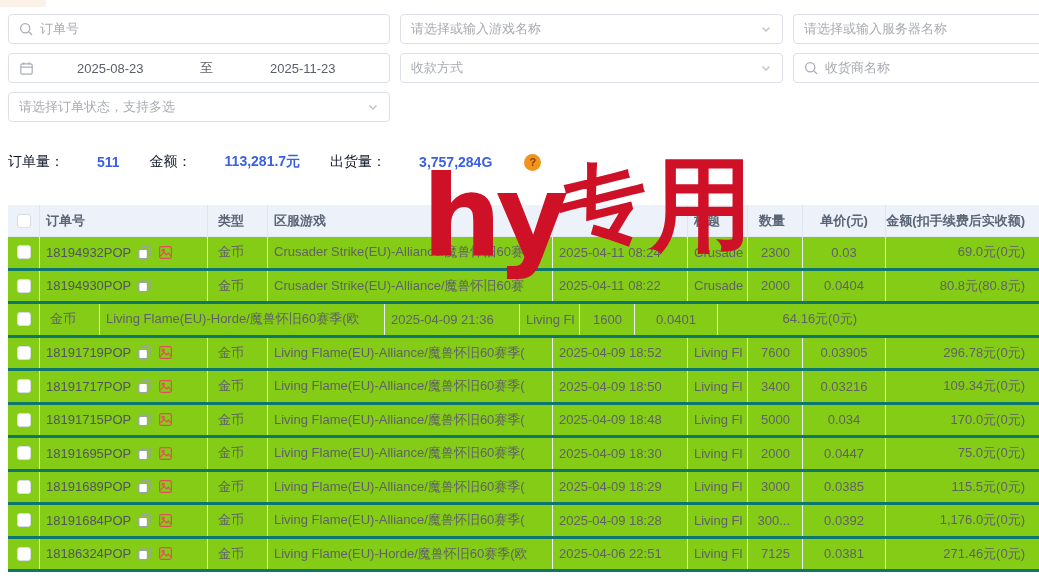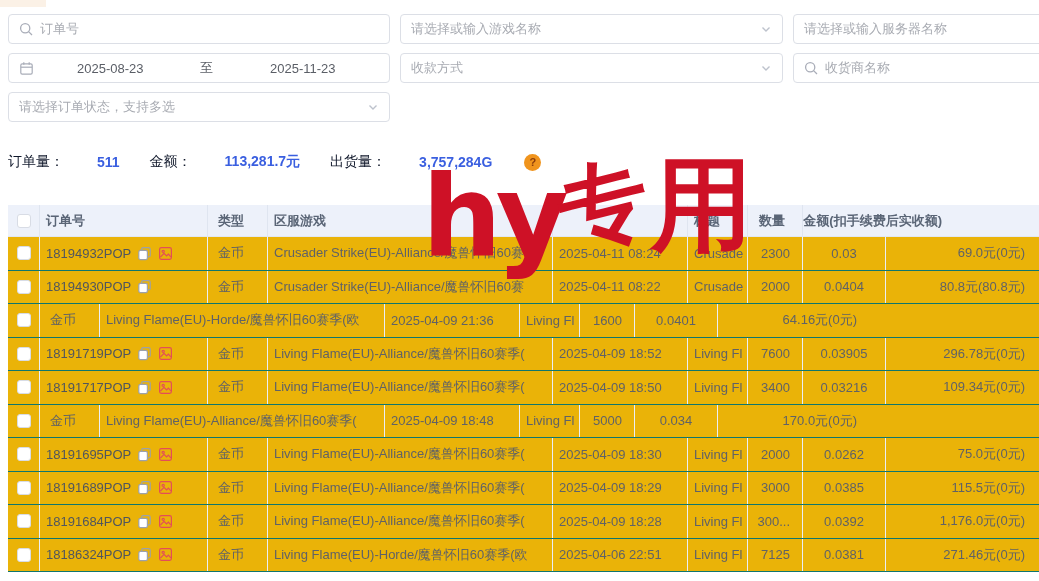--- a/index.html
+++ b/index.html
@@ -23,21 +23,21 @@
   .stats { position:absolute; left:8px; top:152px; height:20px; display:flex; align-items:center; gap:8px; font-size:14px; }
   .stats .lbl { color:#0f172a; }
   .stats .num { color:#3A5FE0; font-weight:700; margin-right:22px;margin-left:25px; }
   .help-badge {
     width:17px; height:17px; border-radius:50%; background:#F0941D; color:#8C3D0B;
     font-size:11px; font-weight:700; display:flex; align-items:center; justify-content:center;
     margin-left:2px; cursor:pointer;
   }
   
   .table { position:absolute; left:8px; top:205px; width:1031px; }
-  .tr { display:flex; width:1031px; border-bottom:1px solid #0f766e; background:#eab308; }
+  .tr { display:flex; width:1031px; border-bottom:3px solid #0f766e; background:#84cc16; }
   .thead { background:#EDF1FA; height:32px; border-bottom:1px solid #E2E8F2; }
   .thead .td { color:#5A6576; font-weight:600; border-right:1px solid #DFE5F0; }
   .tbody .tr { height:33.5px; }
   .td {
     display:flex; align-items:center; padding:0 6px; overflow:hidden;
     white-space:nowrap; border-right:1px solid #EBEEF5; flex:0 0 auto;
   }
   .td:last-child { border-right:none; }
   .c-cb    { width:32px;  justify-content:center; }
   .c-order { width:168px; gap:6px; color:#51565D; }
@@ -146,20 +146,21 @@
   <div class="tr thead">
     <div class="td c-cb">
         <span class="checkbox"></span>
       </div>
     <div class="td c-order">订单号</div>
     <div class="td c-type">类型</div>
     <div class="td c-game">区服游戏</div>
     <div class="td c-time"></div>
     <div class="td c-title">标题</div>
     <div class="td c-qty">数量</div>
+    <div class="td c-price">单价(元)</div>
     <div class="td c-amt">金额(扣手续费后实收额)</div>
   </div>
   <div class="tbody">
       <div class="tr">
     <div class="td c-cb">
           <span class="checkbox"></span>
         </div>
     <div class="td c-order">
       <span>18194932POP</span>
       <span class="icon-btn">
@@ -271,20 +272,36 @@
     <div class="td c-time">2025-04-09 18:50</div>
     <div class="td c-title">Living Fl</div>
     <div class="td c-qty">3400</div>
     <div class="td c-price">0.03216</div>
     <div class="td c-amt">109.34元(0元)</div>
   </div>
       <div class="tr">
     <div class="td c-cb">
           <span class="checkbox"></span>
         </div>
+    <div class="td c-order">
+      <span>18191715POP</span>
+      <span class="icon-btn">
+        <svg width="15" height="15" viewBox="0 0 15 15" fill="none" stroke="#9CA1AB" stroke-width="1.2">
+              <rect x="4.6" y="1.6" width="8.6" height="9.2" rx="1.6"></rect>
+              <rect x="1.8" y="4.4" width="8.6" height="9.2" rx="1.6" fill="#fff"></rect>
+            </svg>
+      </span>
+      <span class="icon-btn img-icon">
+        <svg width="15" height="15" viewBox="0 0 15 15" fill="none" stroke="#E34D59" stroke-width="1.2">
+              <rect x="1.6" y="1.6" width="11.8" height="11.8" rx="1.8"></rect>
+              <circle cx="5.2" cy="5.4" r="1.1"></circle>
+              <polyline points="2.4,11.2 6,7.4 8.6,10 10.4,8.2 12.8,10.8"></polyline>
+            </svg>
+      </span>
+    </div>
     <div class="td c-type">金币</div>
     <div class="td c-game">Living Flame(EU)-Alliance/魔兽怀旧60赛季(</div>
     <div class="td c-time">2025-04-09 18:48</div>
     <div class="td c-title">Living Fl</div>
     <div class="td c-qty">5000</div>
     <div class="td c-price">0.034</div>
     <div class="td c-amt">170.0元(0元)</div>
   </div>
       <div class="tr">
     <div class="td c-cb">
@@ -304,21 +321,21 @@
               <circle cx="5.2" cy="5.4" r="1.1"></circle>
               <polyline points="2.4,11.2 6,7.4 8.6,10 10.4,8.2 12.8,10.8"></polyline>
             </svg>
       </span>
     </div>
     <div class="td c-type">金币</div>
     <div class="td c-game">Living Flame(EU)-Alliance/魔兽怀旧60赛季(</div>
     <div class="td c-time">2025-04-09 18:30</div>
     <div class="td c-title">Living Fl</div>
     <div class="td c-qty">2000</div>
-    <div class="td c-price">0.0262</div>
+    <div class="td c-price">0.0447</div>
     <div class="td c-amt">75.0元(0元)</div>
   </div>
       <div class="tr">
     <div class="td c-cb">
           <span class="checkbox"></span>
         </div>
     <div class="td c-order">
       <span>18191689POP</span>
       <span class="icon-btn">
         <svg width="15" height="15" viewBox="0 0 15 15" fill="none" stroke="#9CA1AB" stroke-width="1.2">

